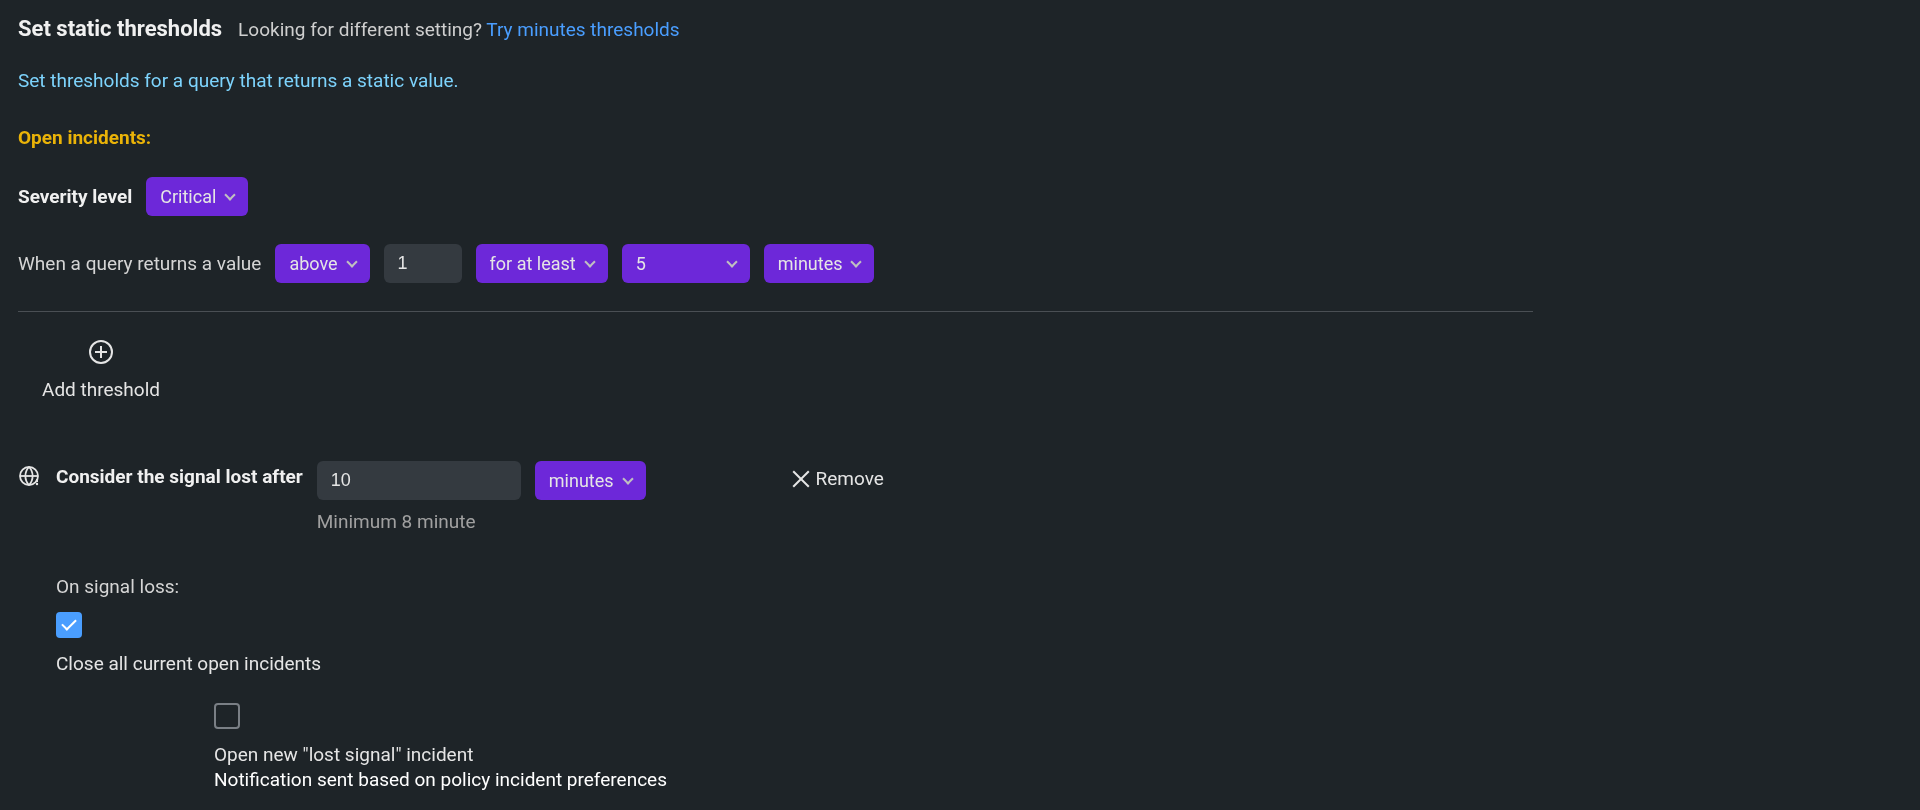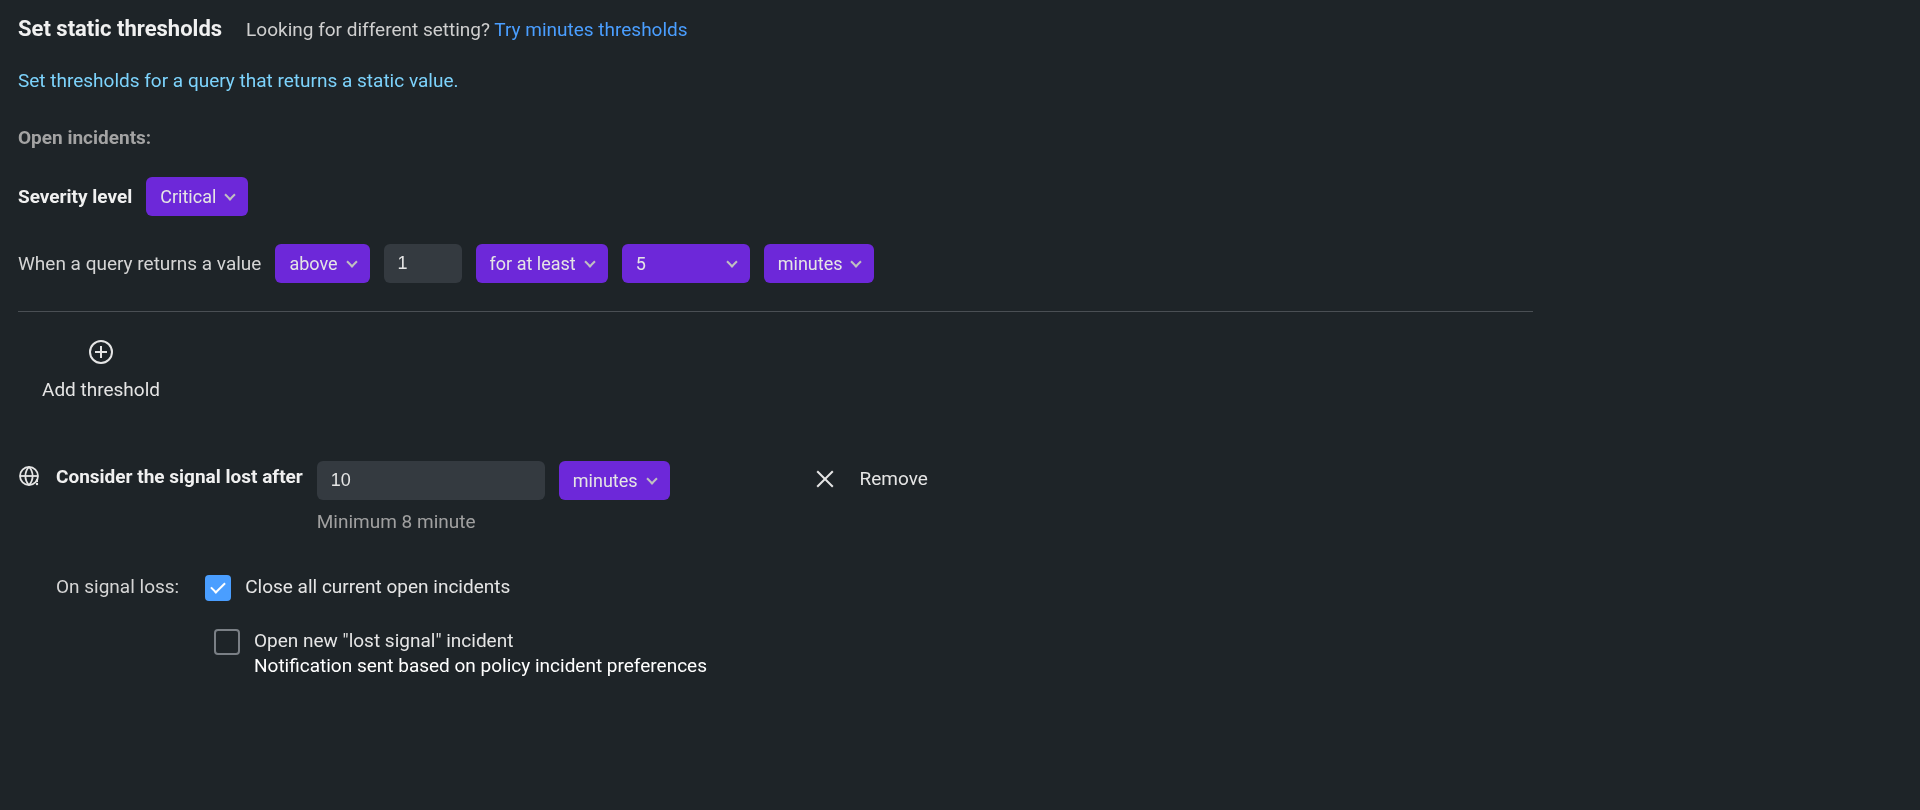--- a/index.html
+++ b/index.html
@@ -12,21 +12,21 @@
       color: #e5e5e5;
       font-family: -apple-system, BlinkMacSystemFont, 'Segoe UI', Roboto, sans-serif;
       font-size: 19px;
       padding: 16px 18px;
       width: 1920px;
       height: 810px;
     }
     .header-row {
       display: flex;
       align-items: baseline;
-      gap: 24px;
+      gap: 16px;
       margin-bottom: 28px;
     }
     .title {
       font-size: 22px;
       font-weight: 700;
       color: #f0f0f0;
     }
     .helper-text {
       font-size: 19px;
       color: #cfcfcf;
@@ -37,21 +37,21 @@
       cursor: pointer;
     }
     .description {
       font-size: 19px;
       color: #7dd3fc;
       margin-bottom: 34px;
     }
     .section-label {
       font-size: 19px;
       font-weight: 700;
-      color: #a3a3a3;
+      color: #eab308;
       margin-bottom: 28px;
     }
     .row {
       display: flex;
       align-items: center;
       gap: 14px;
       margin-bottom: 28px;
     }
     .field-label {
       font-size: 19px;
@@ -81,21 +81,21 @@
     .input {
       background: #343a40;
       color: #e5e5e5;
       border: none;
       border-radius: 6px;
       padding: 9px 14px;
       font-size: 18px;
       width: 78px;
     }
     .input-wide {
-      width: 228px;
+      width: 204px;
     }
     .chevron {
       display: inline-block;
       width: 8px;
       height: 8px;
       border-right: 2px solid #c0c0c0;
       border-bottom: 2px solid #c0c0c0;
       transform: rotate(45deg);
       margin-top: -4px;
     }
@@ -166,21 +166,21 @@
       flex-direction: column;
       gap: 10px;
     }
     .hint {
       font-size: 19px;
       color: #a0a0a0;
     }
     .remove-btn {
       display: inline-flex;
       align-items: center;
-      gap: 24px;
+      gap: 4px;
       font-size: 19px;
       color: #e5e5e5;
       cursor: pointer;
       margin-left: 130px;
       margin-top: 6px;
     }
     .x-icon {
       width: 22px;
       height: 22px;
       position: relative;
@@ -199,20 +199,21 @@
     .x-icon::after { transform: translateY(-50%) rotate(-45deg); }
     .signal-loss-section {
       margin-left: 38px;
       margin-top: 42px;
     }
     .checkbox-row {
       display: flex;
       align-items: flex-start;
       gap: 14px;
       margin-bottom: 28px;
+      flex-direction: column;
     }
     .on-signal-label {
       font-size: 19px;
       color: #d5d5d5;
       margin-right: 12px;
     }
     .checkbox {
       width: 26px;
       height: 26px;
       border-radius: 4px;

